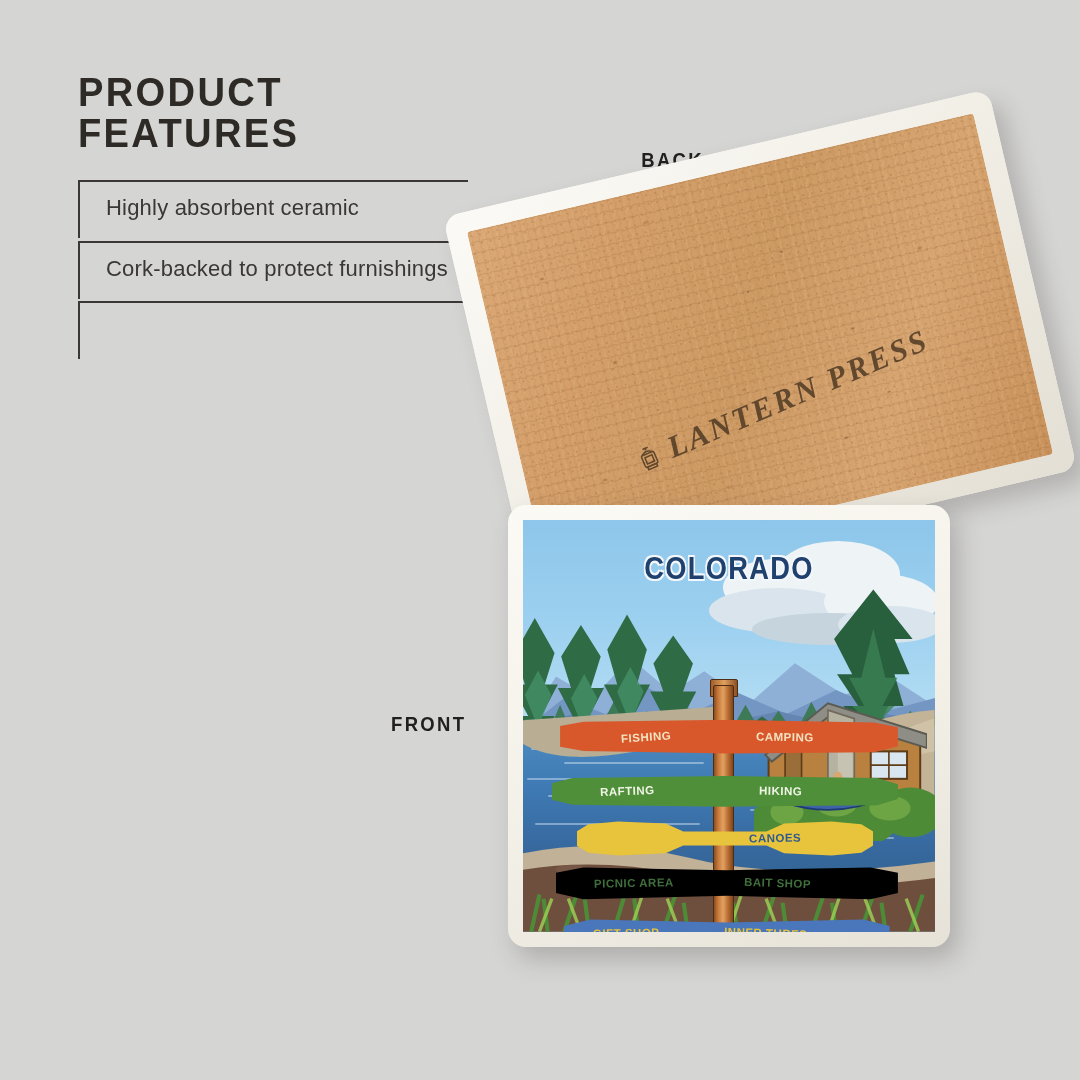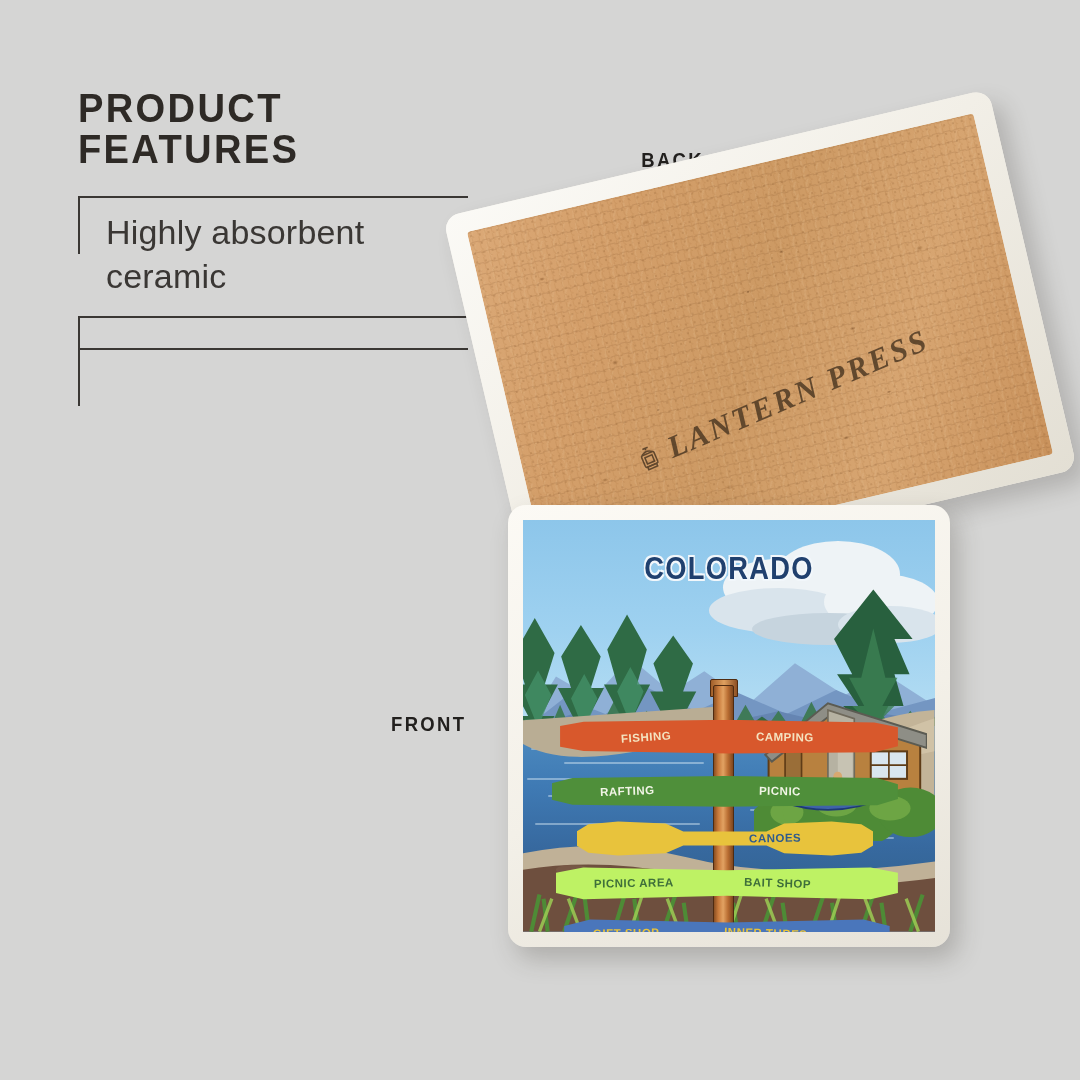--- a/index.html
+++ b/index.html
@@ -7,32 +7,32 @@
   body{
     width:1080px;height:1080px;
     background:#d5d5d4;
     font-family:"Liberation Sans", sans-serif;
     overflow:hidden;
     position:relative;
   }
   .stage{position:absolute;inset:0;}
 
   
-  .features{position:absolute;left:78px;top:88px;width:390px;}
+  .features{position:absolute;left:78px;top:72px;width:390px;}
   .features h1{
     font-family:"Liberation Sans Narrow","Liberation Sans",sans-serif;
     font-size:41px;line-height:1;margin:0 0 26px 0;
     font-weight:bold;letter-spacing:2.5px;color:#2e2a26;
     transform:scaleX(0.93);transform-origin:left center;
   }
   .feat{position:relative;padding:14px 0 18px 28px;}
   .feat .rule-top{position:absolute;left:0;top:0;width:390px;height:2px;background:#3a3734;}
   .feat .rule-side{position:absolute;left:0;top:0;width:2px;height:58px;background:#3a3734;}
   .feat p{
-    margin:0;font-size:34px;line-height:1.30;color:#3a3734;font-weight:400;
+    margin:0;font-size:22px;line-height:1.30;color:#3a3734;font-weight:400;
     letter-spacing:0.2px;
   }
 
   
   .side-label{
     position:absolute;
     font-family:"Liberation Sans Narrow","Liberation Sans",sans-serif;
     font-weight:bold;font-size:21px;letter-spacing:2.6px;color:#22201e;
     transform:scaleX(0.88);
   }
@@ -153,21 +153,21 @@
 
   .sign-orange{left:9%;top:48.5%;width:82%;height:8.2%;background:#d8582c;
      clip-path:polygon(0 18%,7% 6%,50% 0,93% 8%,100% 22%,100% 78%,93% 96%,50% 100%,7% 92%,0 80%);
      border:none;filter:drop-shadow(0 1px 0 #7d3317);}
   .sign-green{left:7%;top:62%;width:84%;height:7.6%;background:#4f8f3a;
      clip-path:polygon(0 25%,6% 8%,50% 2%,94% 8%,100% 28%,100% 75%,94% 95%,50% 100%,6% 94%,0 78%);
      border:none;filter:drop-shadow(0 1px 0 #2f5a22);}
   .sign-yellow{left:13%;top:73%;width:72%;height:8.6%;background:#e8c33c;
      clip-path:polygon(0 30%,4% 10%,14% 2%,30% 8%,36% 30%,64% 30%,70% 8%,86% 2%,96% 10%,100% 30%,100% 70%,96% 90%,86% 98%,70% 92%,64% 70%,36% 70%,30% 92%,14% 98%,4% 90%,0 70%);
      border:none;filter:drop-shadow(0 1px 0 #9d7f15);}
-  .sign-tan{left:8%;top:84%;width:83%;height:8.2%;background:#bef264;
+  .sign-tan{left:8%;top:84%;width:83%;height:8.2%;background:#000000;
      clip-path:polygon(0 20%,8% 4%,50% 12%,92% 4%,100% 20%,100% 80%,92% 98%,50% 88%,8% 98%,0 80%);
      border:none;filter:drop-shadow(0 1px 0 #8b6a4a);}
   .sign-blue{left:10%;top:96.5%;width:79%;height:7.4%;background:#4a76bb;
      clip-path:polygon(0 28%,8% 6%,50% 16%,92% 6%,100% 28%,100% 72%,92% 96%,50% 84%,8% 96%,0 72%);
      border:none;filter:drop-shadow(0 1px 0 #2b4a80);}
 
   .sign-label{position:absolute;top:50%;transform:translateY(-50%);
      font-family:"Liberation Sans Narrow","Liberation Sans",sans-serif;
      font-weight:bold;font-size:11.5px;letter-spacing:.5px;white-space:nowrap;}
 
@@ -192,20 +192,21 @@
 
     <div class="feat">
       <span class="rule-top"></span>
       <span class="rule-side"></span>
       <p>Highly absorbent ceramic</p>
     </div>
 
     <div class="feat">
       <span class="rule-top"></span>
       <span class="rule-side"></span>
+      <p>Cork-backed to protect furnishings</p>
     </div>
 
     <div class="feat">
       <span class="rule-top"></span>
       <span class="rule-side"></span>
     </div>
   </section>
 
   <div class="side-label" id="label-back">BACK</div>
   <div class="side-label" id="label-front">FRONT</div>
@@ -391,21 +392,21 @@
 
       <div style="left:0;top:0;width:100%;height:100%;">
 
         <div class="sign sign-orange">
           <span class="sign-label" style="left:18%;color:#f4e3c0;transform:translateY(-50%) rotate(-4deg);">FISHING</span>
           <span class="sign-label" style="left:58%;color:#f4e3c0;transform:translateY(-50%) rotate(1deg);">CAMPING</span>
         </div>
 
         <div class="sign sign-green">
           <span class="sign-label" style="left:14%;color:#f1f5e6;transform:translateY(-50%) rotate(-2deg);">RAFTING</span>
-          <span class="sign-label" style="left:60%;color:#f1f5e6;transform:translateY(-50%) rotate(1deg);">PICNIC</span>
+          <span class="sign-label" style="left:60%;color:#f1f5e6;transform:translateY(-50%) rotate(1deg);">HIKING</span>
         </div>
 
         <div class="sign sign-yellow">
           <span class="sign-label" style="left:6%;color:#2f5b8c;transform:translateY(-50%);"></span>
           <span class="sign-label" style="left:58%;color:#2f5b8c;transform:translateY(-50%) rotate(-1deg);text-align:right;">CANOES</span>
         </div>
 
         <div class="sign sign-tan">
           <span class="sign-label" style="left:11%;color:#3f6f3a;transform:translateY(-50%) rotate(-1deg);">PICNIC AREA</span>
           <span class="sign-label" style="left:55%;color:#3f6f3a;transform:translateY(-50%) rotate(2deg);">BAIT SHOP</span>

